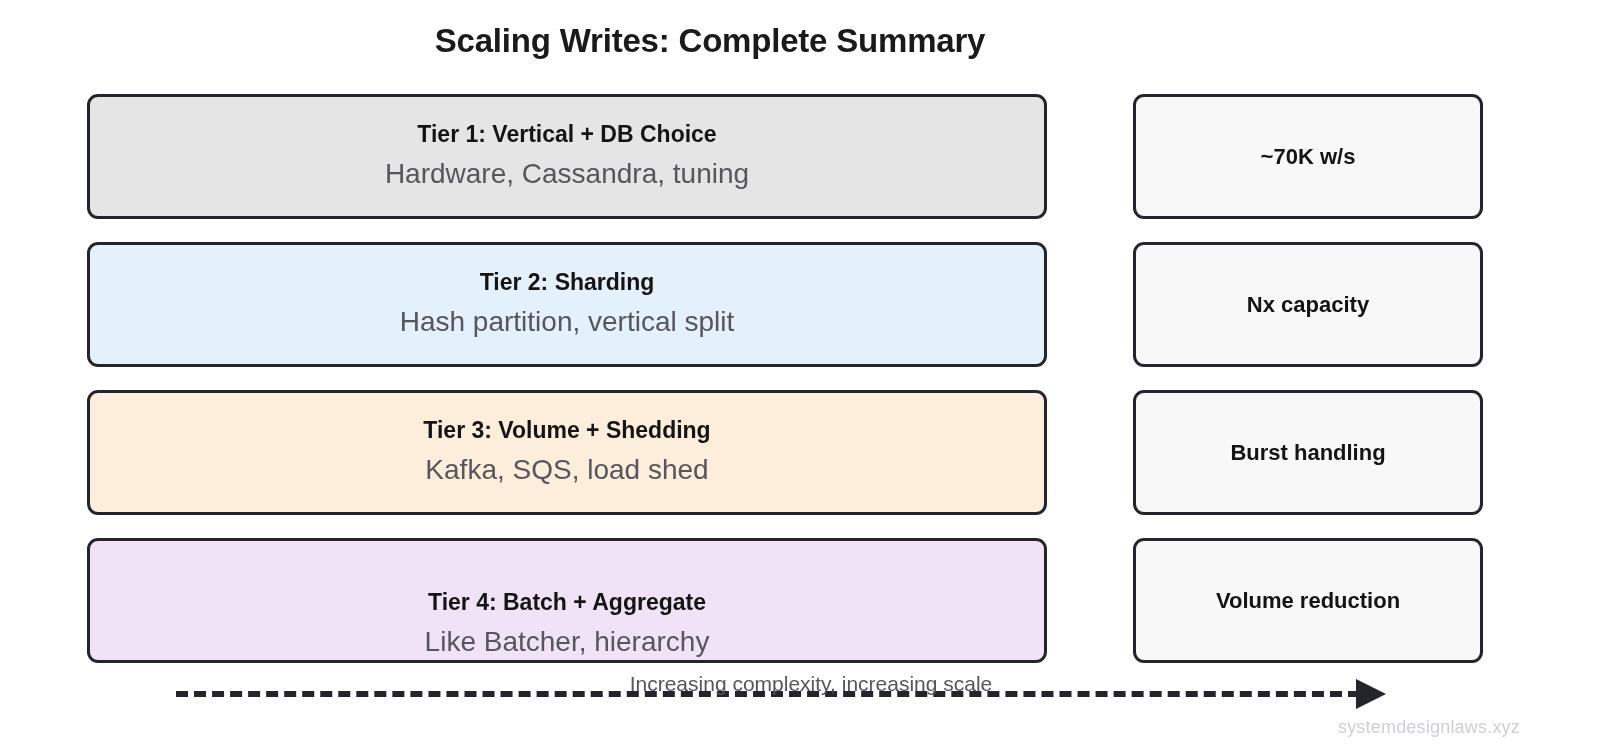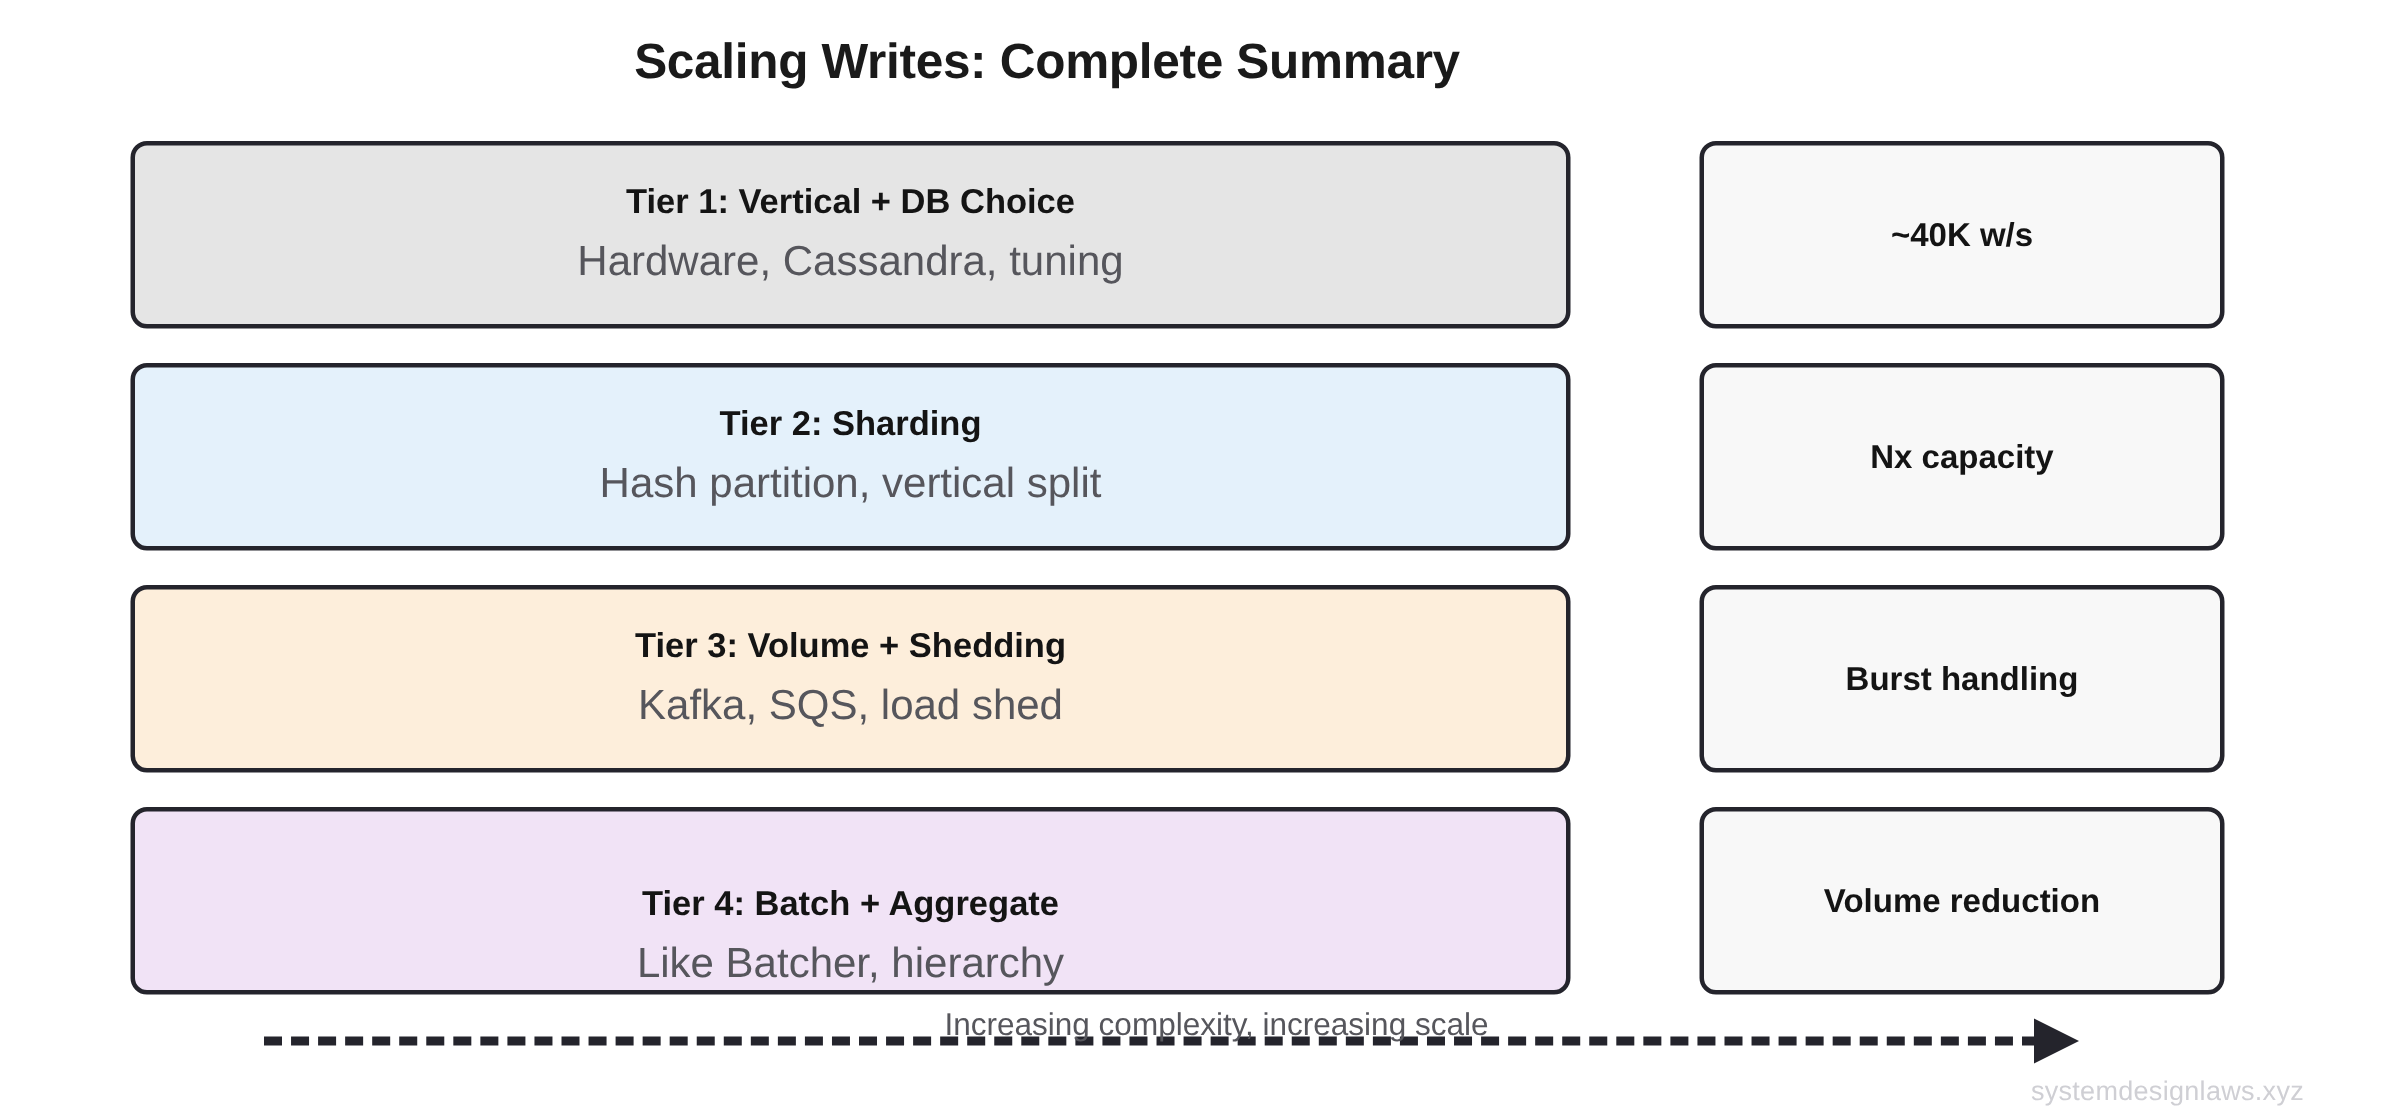--- a/index.html
+++ b/index.html
@@ -11,21 +11,21 @@
     width: 1600px;
     height: 746px;
     position: relative;
     overflow: hidden;
     font-family: "Liberation Sans", sans-serif;
     -webkit-font-smoothing: antialiased;
   }
 
   #diagram-title {
     position: absolute;
-    left: 0;
+    left: 12px;
     top: 22px;
     width: 1396px;
     text-align: center;
     font-size: 33px;
     font-weight: bold;
     color: #1a1a1a;
     letter-spacing: -0.2px;
   }
 
   
@@ -105,38 +105,38 @@
     top: 672px;
     width: 1566px;
     text-align: center;
     font-size: 21px;
     color: #56565c;
     margin-left: 28px;
   }
 
   #watermark {
     position: absolute;
-    right: 64px;
+    right: 80px;
     bottom: 8px;
     font-size: 18px;
     color: #cfcfd4;
     letter-spacing: 0.2px;
   }
 </style>
 </head>
 <body>
 
 <div id="diagram-title">Scaling Writes: Complete Summary</div>
 
 <div class="box tier-box row1" style="background: #e5e5e5; justify-content: center;">
   <div class="tier-title">Tier 1: Vertical + DB Choice</div>
   <div class="tier-sub">Hardware, Cassandra, tuning</div>
 </div>
 <div class="box result-box row1">
-  <div class="result-label">~40K w/s</div>
+  <div class="result-label">~70K w/s</div>
 </div>
 
 <div class="box tier-box row2" style="background: rgb(228, 241, 251); justify-content: center;">
   <div class="tier-title">Tier 2: Sharding</div>
   <div class="tier-sub">Hash partition, vertical split</div>
 </div>
 <div class="box result-box row2">
   <div class="result-label">Nx capacity</div>
 </div>
 

